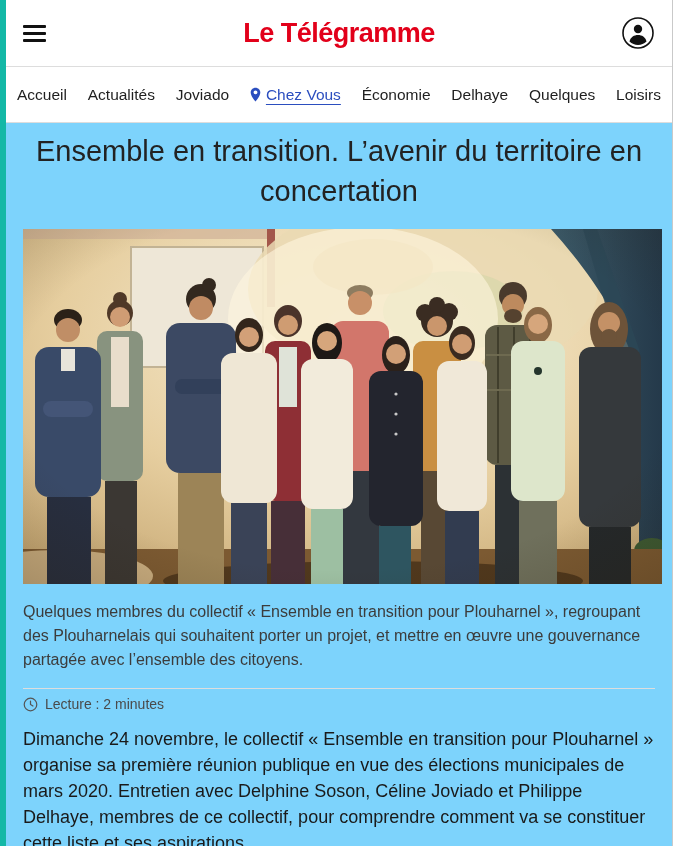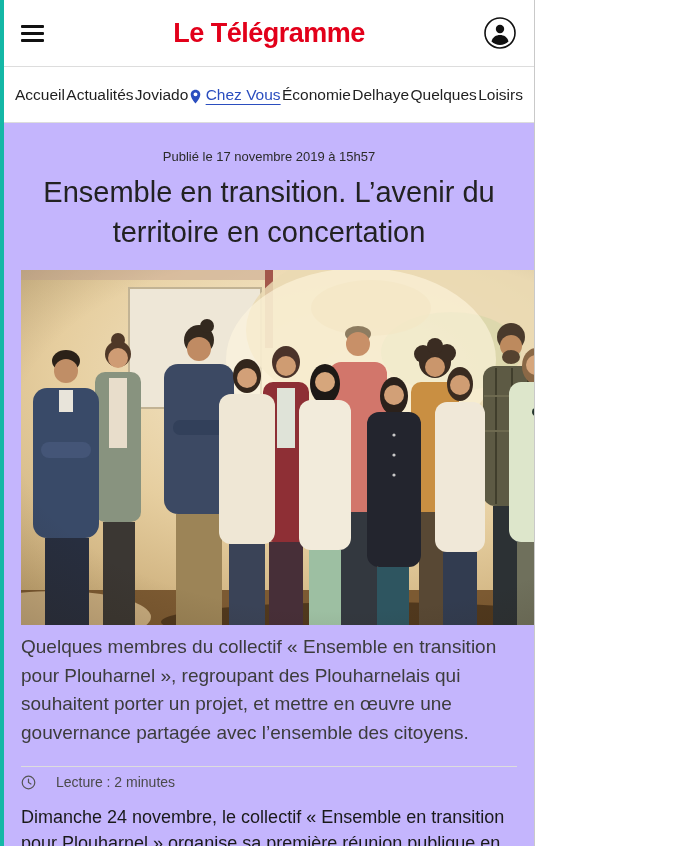--- a/index.html
+++ b/index.html
@@ -1,47 +1,47 @@
 <!DOCTYPE html>
 <html lang="fr"><head>
 <meta charset="utf-8">
 <style>
   html,body{margin:0;padding:0;background:#fff;}
   body{width:673px;height:846px;font-family:"Liberation Sans","DejaVu Sans",sans-serif;
        -webkit-font-smoothing:antialiased;color:#1a1a1a;}
-  .page{position:relative;width:535px;height:846px;box-sizing:border-box;
-        border-left:4px solid #14b8a6;border-right:1px solid #c9c9c9;overflow:hidden;background:#c4b5fd;}
+  .page{position:relative;width:673px;height:846px;box-sizing:border-box;
+        border-left:6px solid #14b8a6;border-right:1px solid #c9c9c9;overflow:hidden;background:#7dd3fc;}
 
   
   .topbar{height:66px;display:flex;align-items:center;justify-content:space-between;
           padding:0 17px;border-bottom:1px solid #ddd;position:relative;background:#fff;}
   .burger{width:23px;height:17px;display:flex;flex-direction:column;justify-content:space-between;
           cursor:pointer;background:none;border:none;padding:0;}
   .burger span{display:block;height:3px;background:#111;border-radius:1px;}
   .logo{position:absolute;left:0;right:0;text-align:center;font-size:27px;font-weight:bold;
         letter-spacing:-0.5px;color:#e2001a;pointer-events:none;}
   .account{width:34px;height:34px;background:none;border:none;padding:0;cursor:pointer;}
 
   
   .nav{height:55px;display:flex;align-items:center;justify-content:space-between;
        padding:0 11px;border-bottom:1px solid #ddd;background:#fff;}
   .nav-item{font-size:15.5px;color:#1f1f1f;text-decoration:none;display:flex;align-items:center;gap:5px;white-space:nowrap;}
-  .nav-item.active{color:#2b4ebf;align-items:flex-end;}
+  .nav-item.active{color:#2b4ebf;}
   .nav-item.active .lbl{text-decoration:underline;text-underline-offset:4px;text-decoration-thickness:1px;}
   .nav-item .pin{display:inline-block;}
 
   
   .content{padding:0 17px;}
   .published{margin-top:26px;text-align:center;font-size:13px;color:#2b2b2b;}
   h1.title{margin:8px 0 18px;text-align:center;font-size:29px;line-height:40px;
            font-weight:300;color:#222;}
   .photo{display:block;width:639px;height:355px;}
-  .caption{margin-top:8px;font-size:19px;line-height:1.5;color:#3c3c3c;}
+  .caption{margin-top:16px;font-size:16px;line-height:1.5;color:#3c3c3c;}
   .divider{border:none;border-top:1px solid #ddd;margin:10px 0 0;}
-  .reading{display:flex;align-items:center;gap:20px;padding:7px 0 6px;font-size:14px;color:#4a4a4a;}
+  .reading{display:flex;align-items:center;gap:7px;padding:7px 0 6px;font-size:14px;color:#4a4a4a;}
   .reading svg{flex:0 0 auto;}
   .body-text{margin-top:8px;font-size:18px;line-height:26px;color:#1a1a1a;}
 </style>
 </head>
 <body>
 
 <div class="page">
 
   <header class="topbar">
     <button class="burger" aria-label="menu">
@@ -83,21 +83,20 @@
       </a>
       <a href="#" class="nav-item">
         <span class="lbl">Quelques</span>
       </a>
       <a href="#" class="nav-item">
         <span class="lbl">Loisirs</span>
       </a>
     </nav>
 
   <main class="content">
-    <div class="published">Publié le 17 novembre 2019 à 15h57</div>
     <h1 class="title">Ensemble en transition. L’avenir du territoire en concertation</h1>
 
     <svg class="photo" viewBox="0 0 639 355" preserveAspectRatio="none">
       <defs>
         <radialGradient id="wallG" cx="0.53" cy="0.28" r="0.95">
           <stop offset="0" stop-color="#faf1da"></stop>
             <stop offset="0.5" stop-color="#e6ce9f"></stop>
             <stop offset="1" stop-color="#bb9a64"></stop>
         </radialGradient>
         <linearGradient id="curtG" x1="0" y1="0" x2="1" y2="0">

